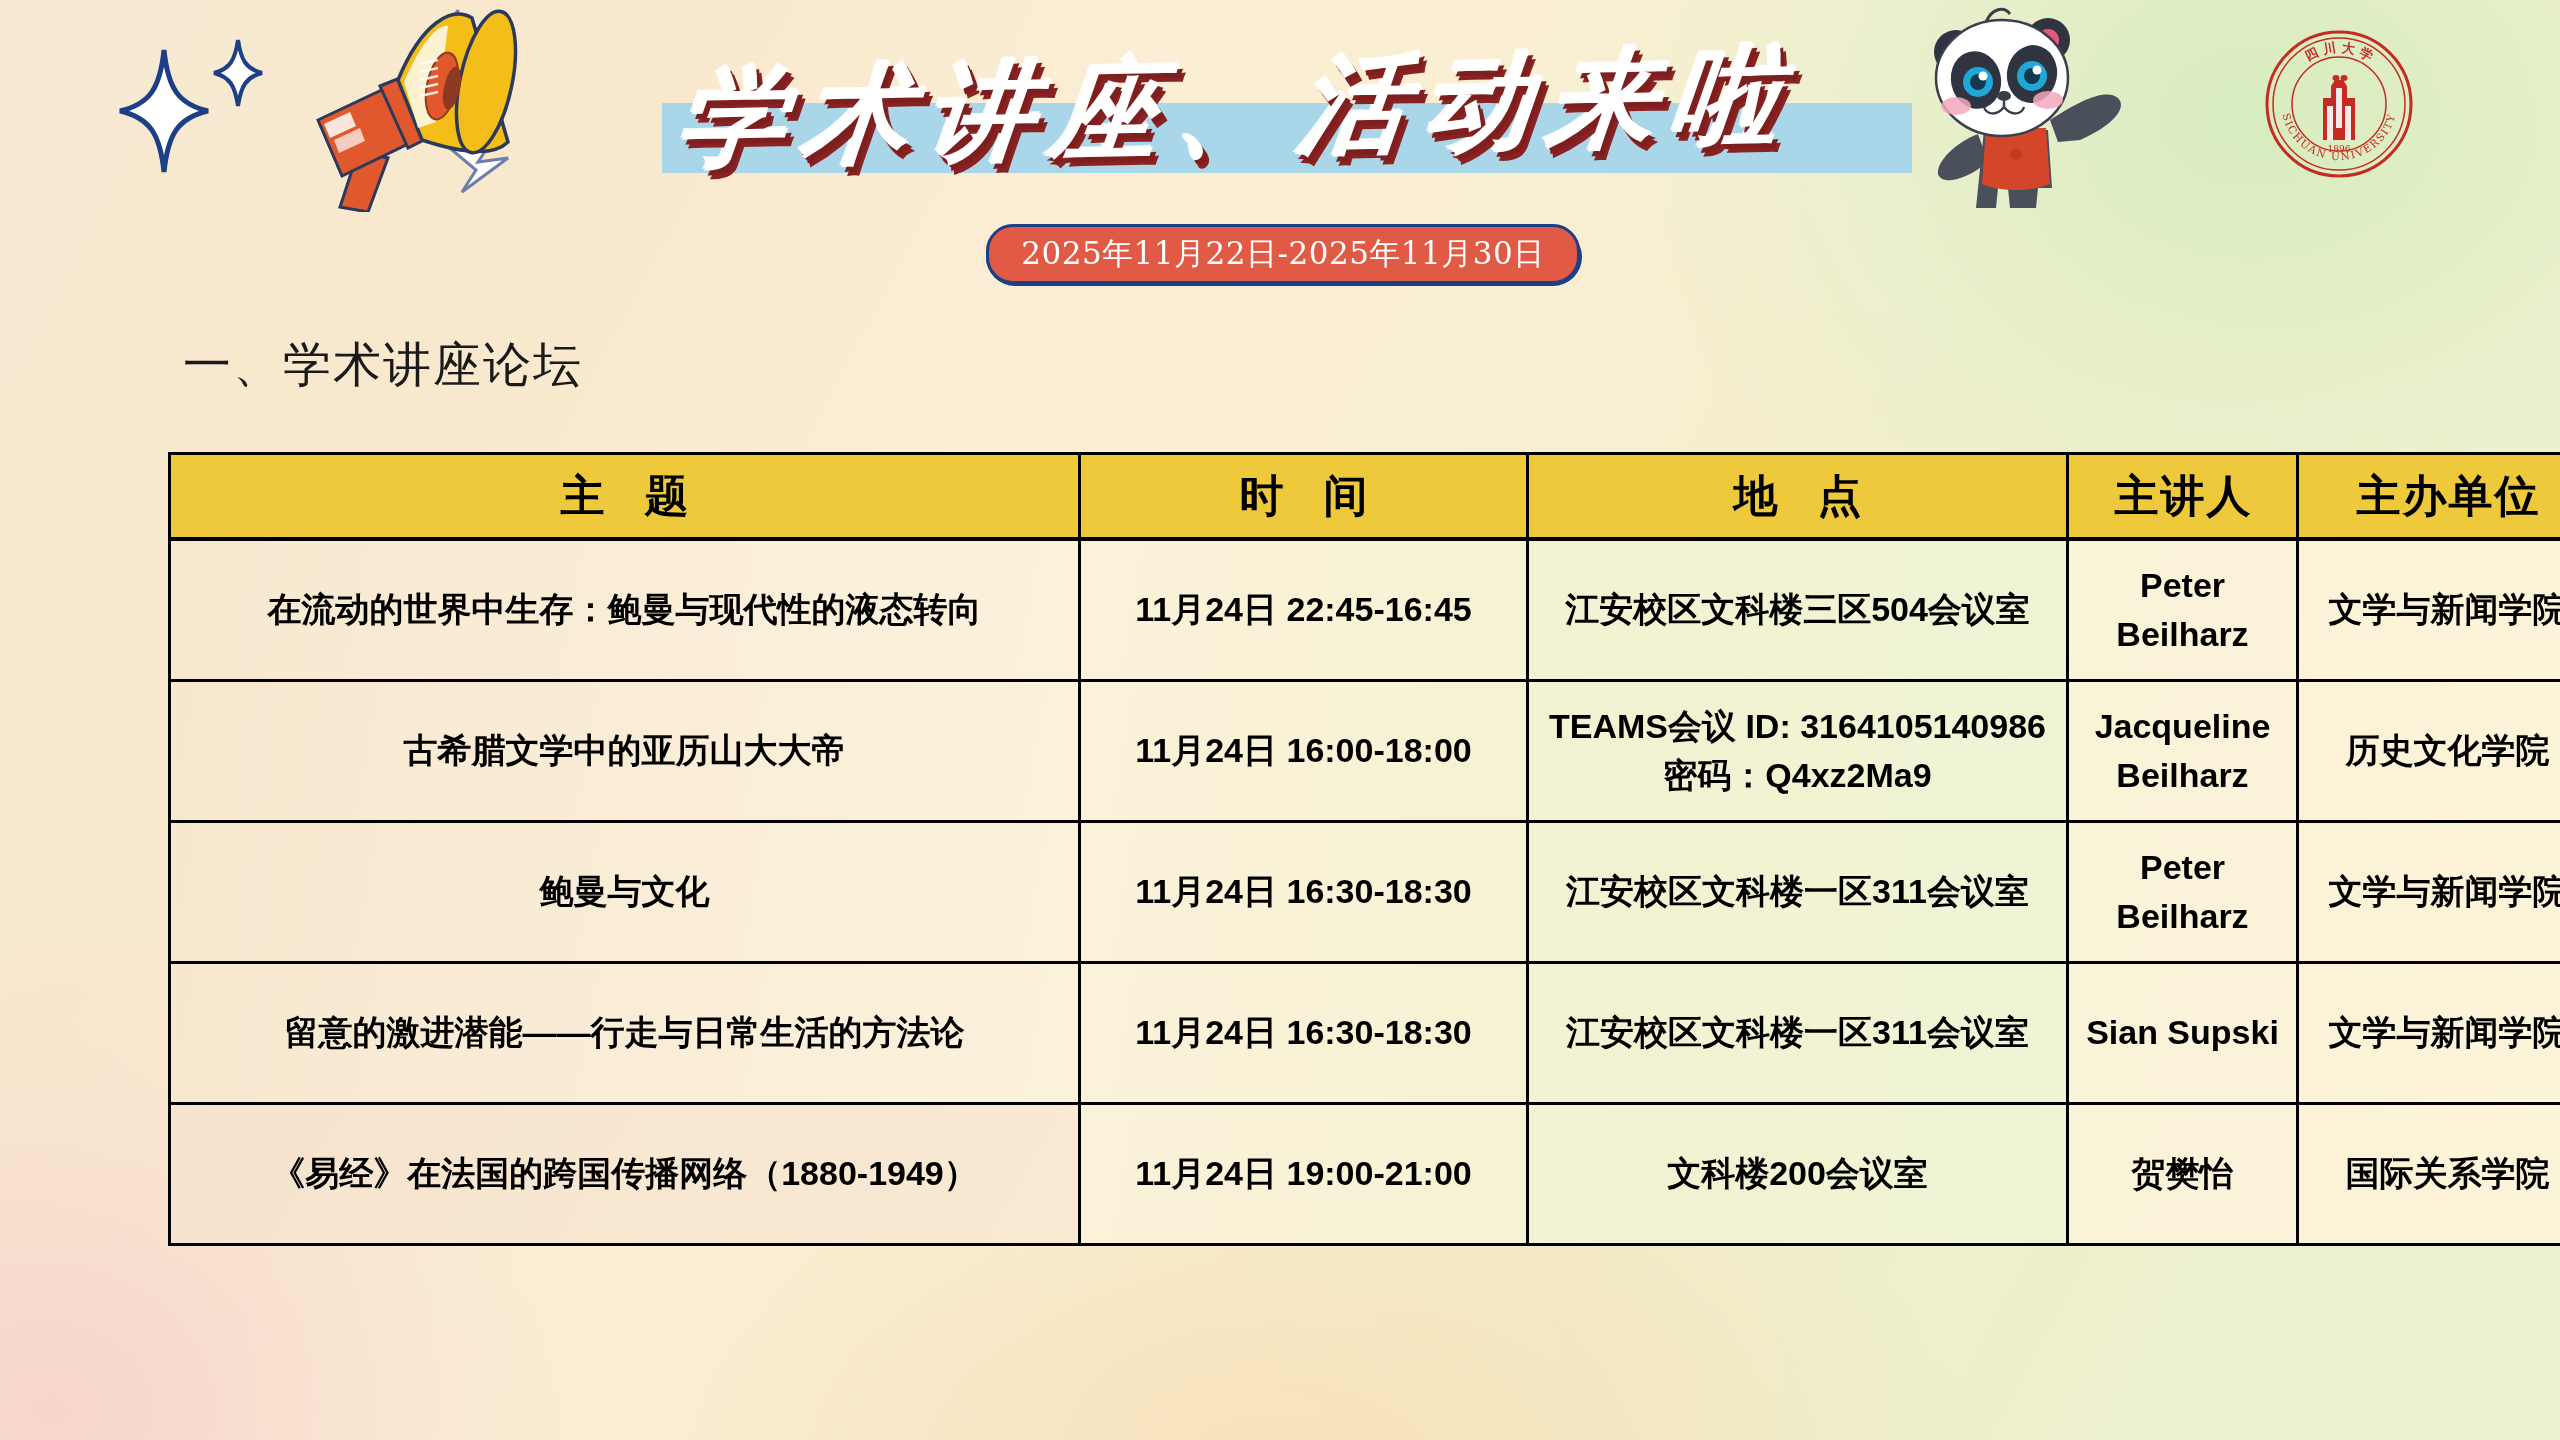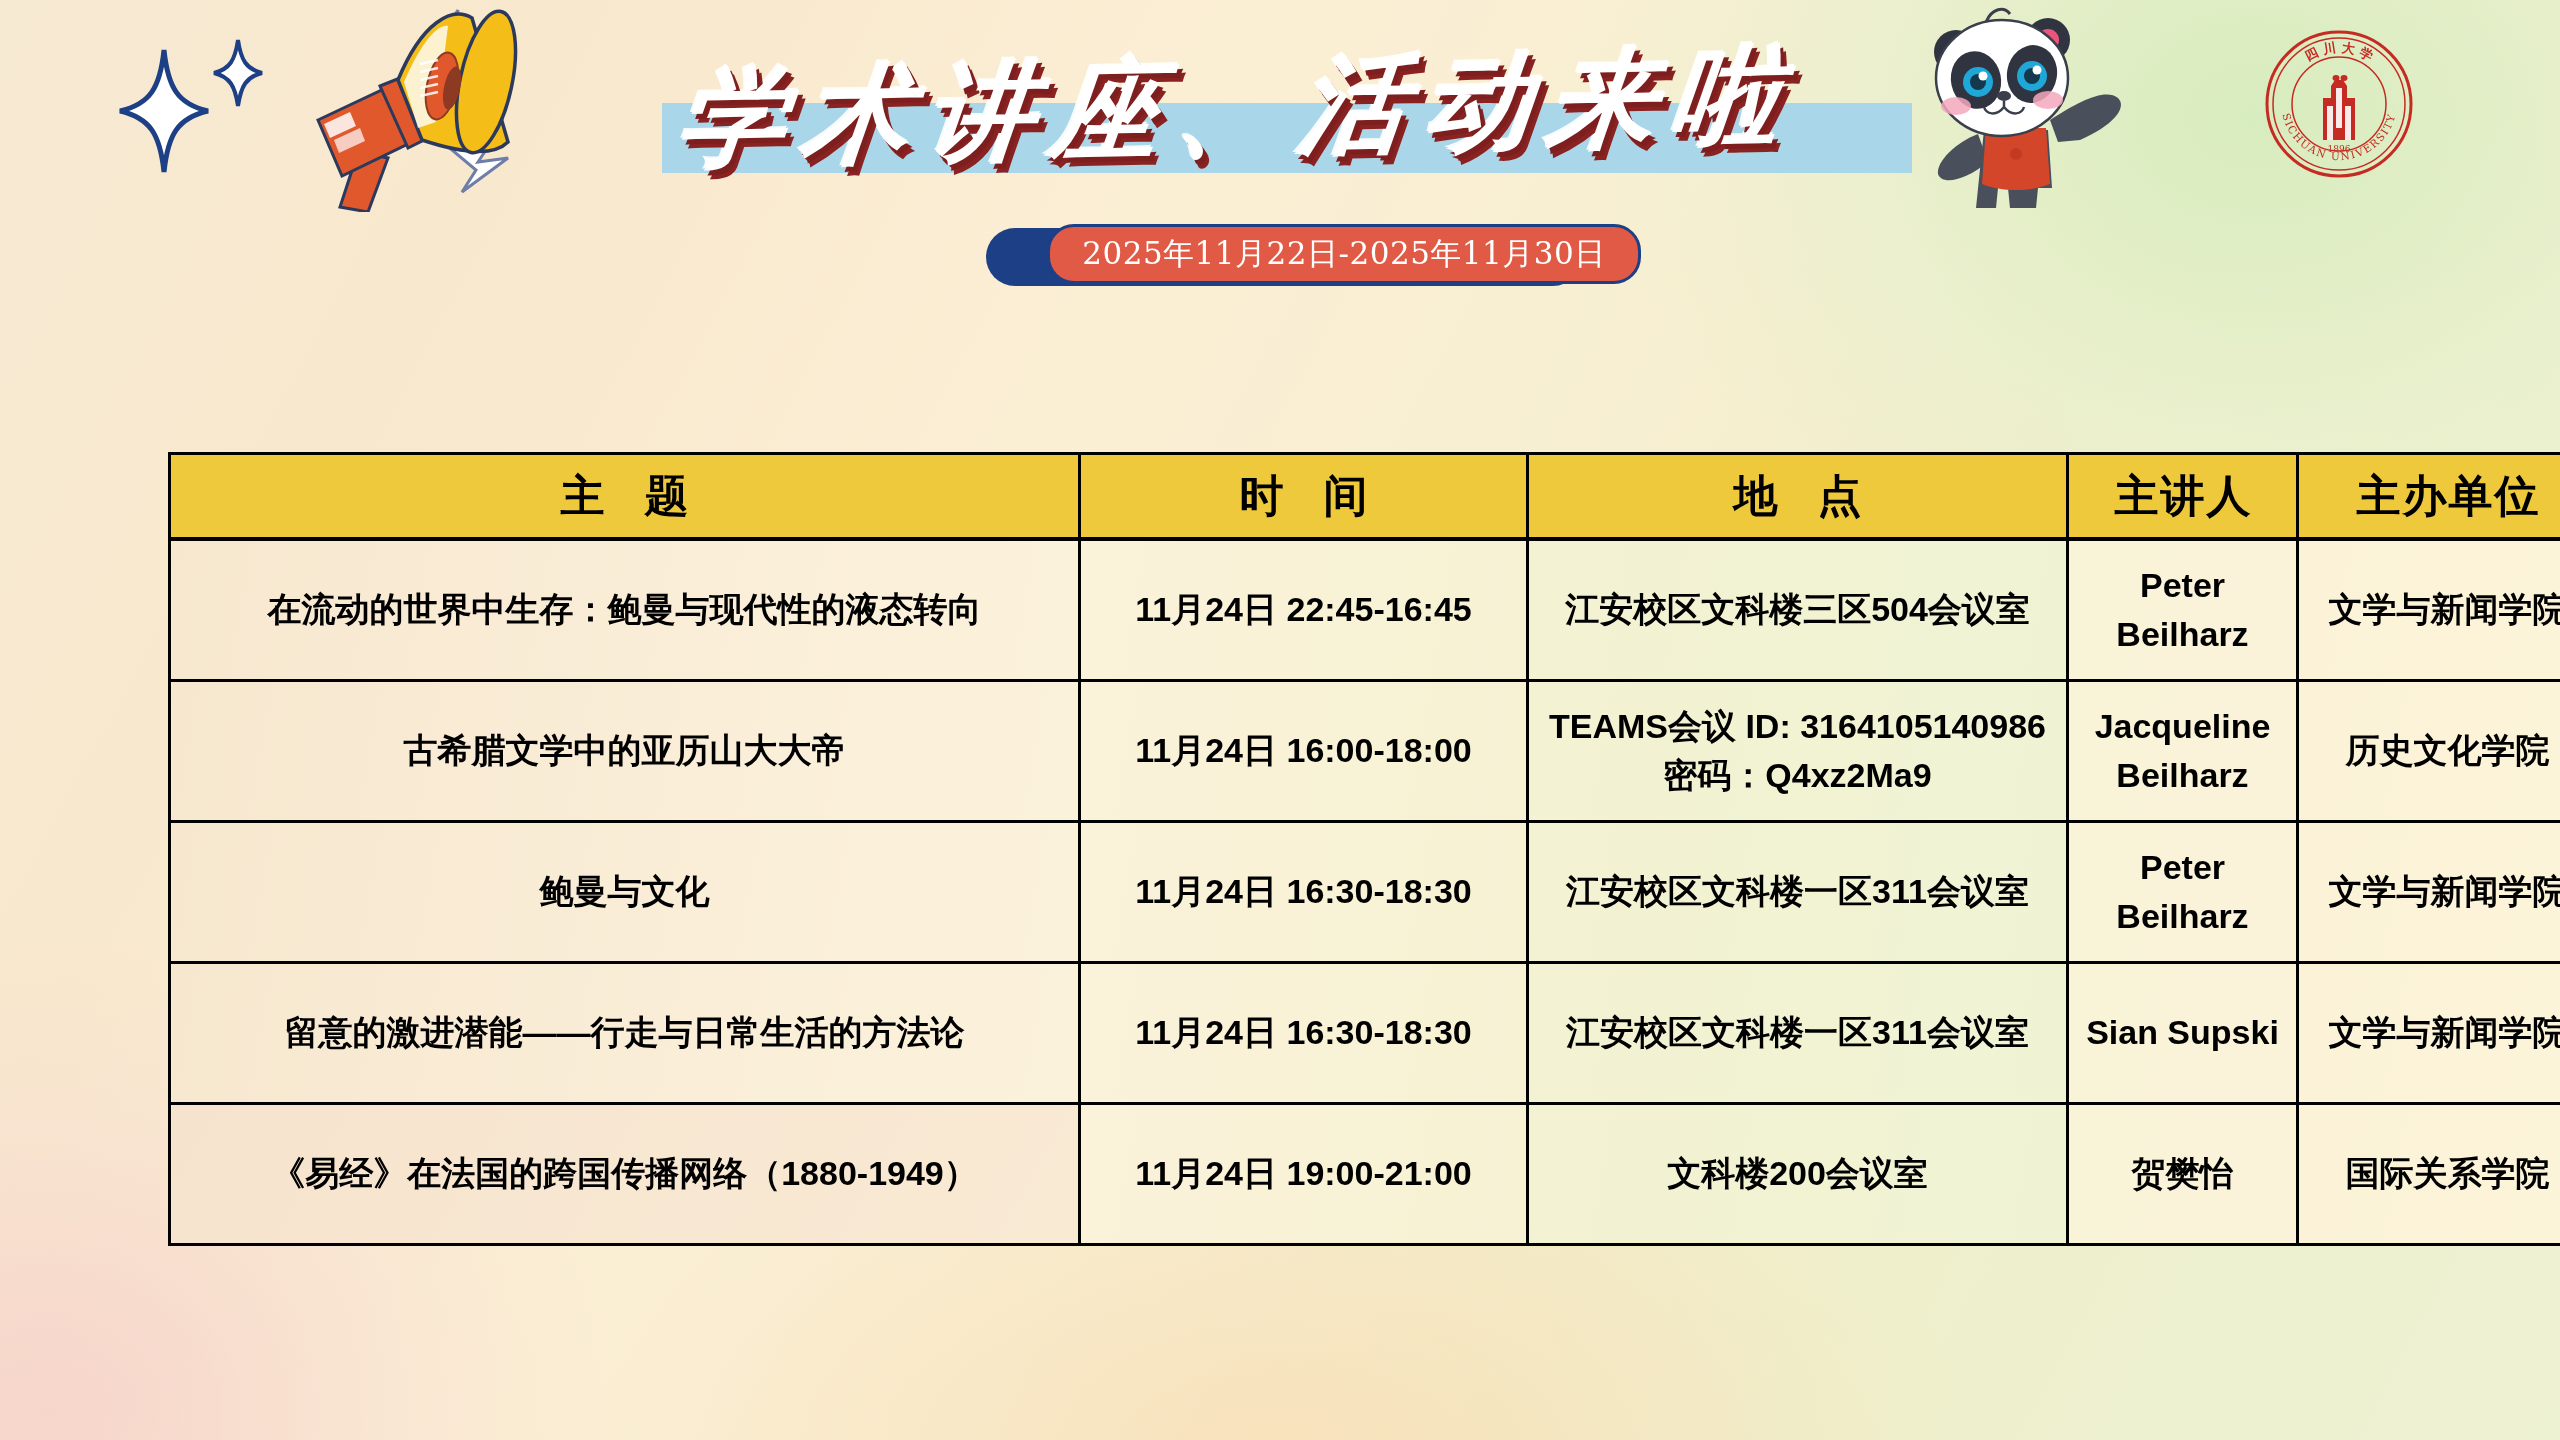--- a/index.html
+++ b/index.html
@@ -74,21 +74,21 @@
     position: absolute;
     left: 986px;
     top: 228px;
     width: 596px;
     height: 58px;
     border-radius: 29px;
     background: #1d3f86;
   }
   .date-pill {
     position: absolute;
-    left: 1047px;
+    left: 986px;
     top: 224px;
     width: 588px;
     height: 54px;
     border-radius: 27px;
     background: #e05a45;
     border: 3px solid #1d3f86;
     display: flex;
     align-items: center;
     justify-content: center;
     color: #ffffff;
@@ -268,20 +268,21 @@
       <path id="arcBottom" d="M18 74 A58 58 0 0 0 134 74" fill="none"></path>
     </defs>
   </svg>
 
   <div class="title-band"></div>
   <div class="title-text">学术讲座、活动来啦</div>
 
   <div class="date-pill-shadow"></div>
   <div class="date-pill">2025年11月22日-2025年11月30日</div>
 
+  <div class="section-heading">一、学术讲座论坛</div>
 
   <div class="table-wrap">
     <table class="schedule">
       <colgroup>
         <col class="c-topic">
           <col class="c-time">
           <col class="c-place">
           <col class="c-speaker">
           <col class="c-host">
       </colgroup>

